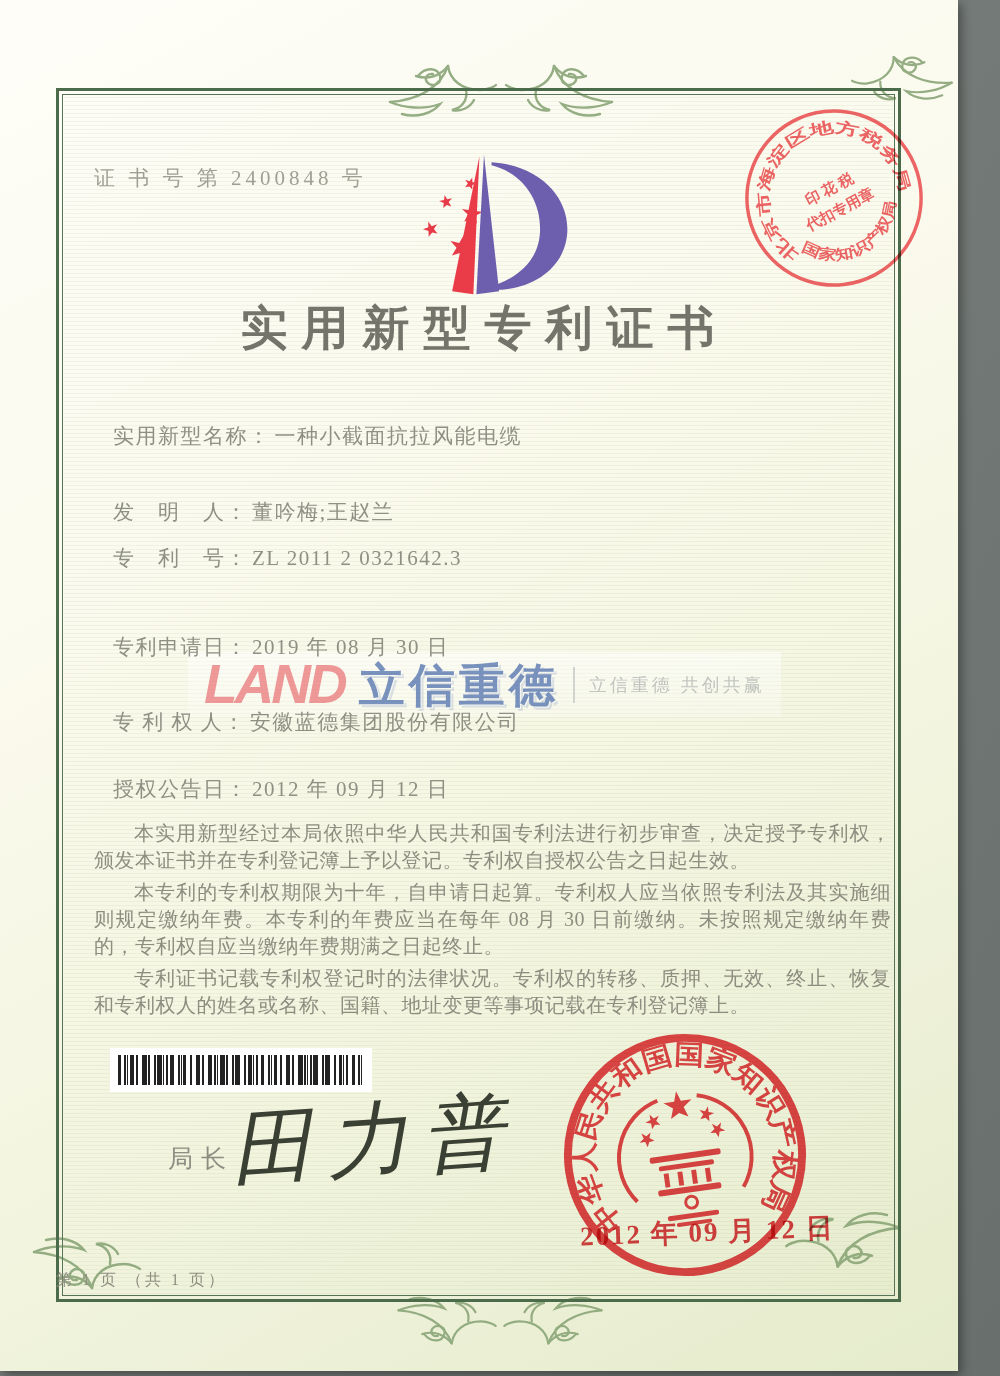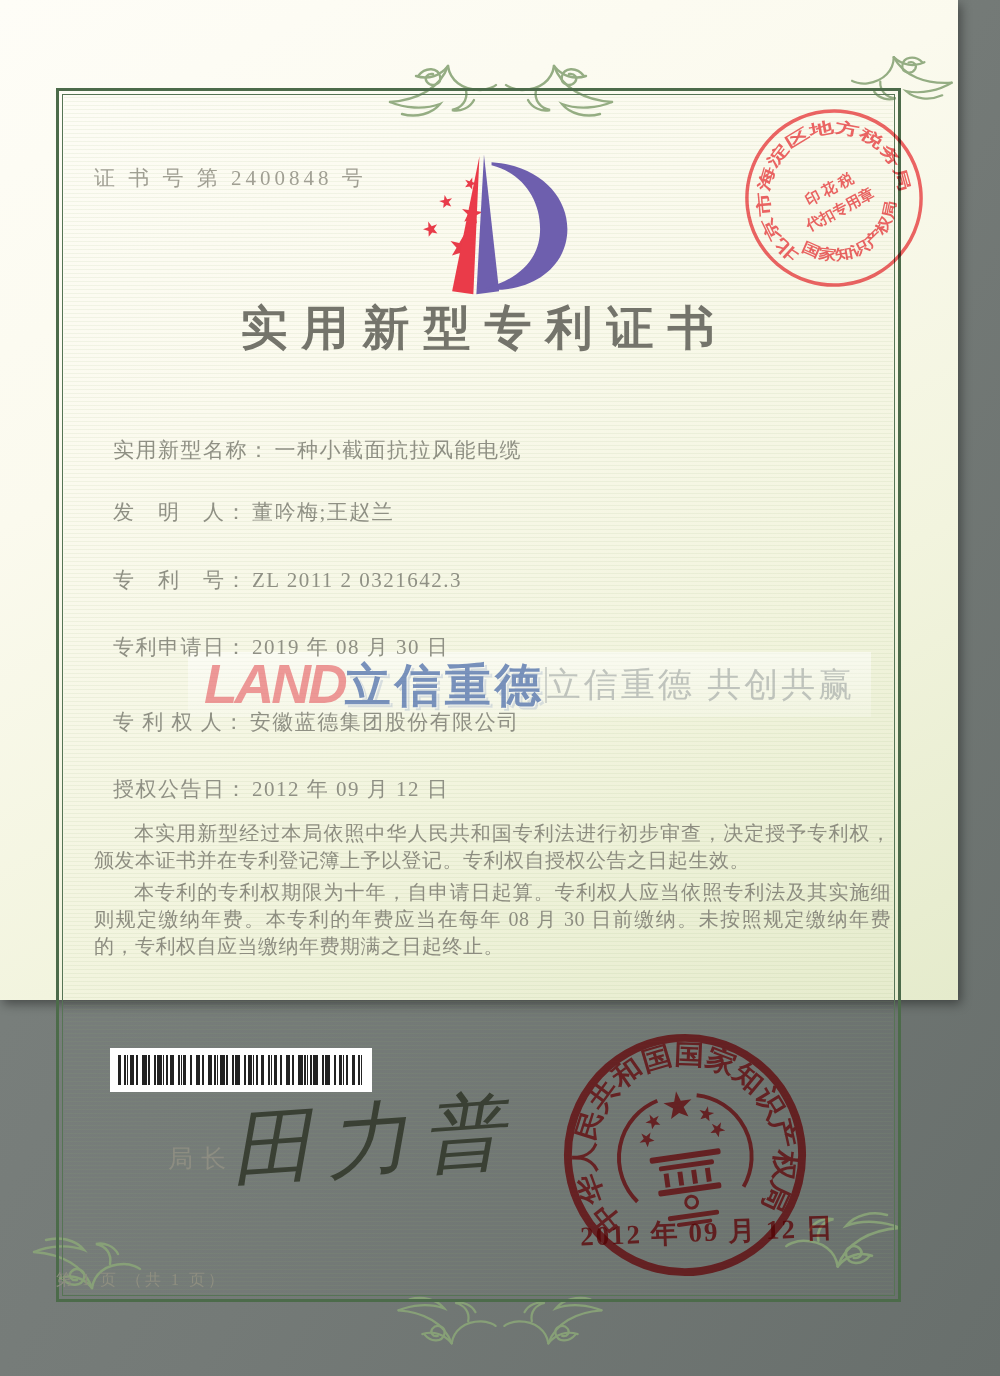--- a/index.html
+++ b/index.html
@@ -2,21 +2,21 @@
 <html><head>
 <meta charset="utf-8">
 <style>
   html,body{margin:0;padding:0;}
   body{
     width:1000px;height:1376px;position:relative;overflow:hidden;
     background:linear-gradient(120deg,#7e8481 0%,#747a77 55%,#686f6c 100%);
     font-family:"Liberation Serif","DejaVu Serif",serif;
   }
   #paper{
-    position:absolute;left:0;top:0;width:958px;height:1000px;
+    position:absolute;left:0;top:0;width:958px;height:1371px;
     background:linear-gradient(152deg,#fefdf7 0%,#fbfaee 35%,#f2f4de 68%,#e5ebcc 100%);
     box-shadow:3px 4px 10px rgba(0,0,0,.4);
   }
   
   #frame{
     position:absolute;left:56px;top:88px;width:845px;height:1214px;
     border:3px solid #4c6b4a;box-sizing:border-box;
   }
   #frame::after{content:"";position:absolute;inset:3px;border:1px solid #567455;}
   #frame::before{content:"";position:absolute;inset:5px;
@@ -24,34 +24,34 @@
     pointer-events:none;}
   
   .orn{position:absolute;stroke:#8aa578;fill:none;stroke-width:2.4;stroke-linecap:round;opacity:.9;}
   
   .cert-no{position:absolute;left:94px;top:164px;font-size:21px;letter-spacing:4px;color:#a09f93;}
   
   .title{position:absolute;left:56px;top:297px;width:845px;text-align:center;
     font-size:47px;font-weight:700;letter-spacing:14px;color:#74746b;padding-left:12px;box-sizing:border-box;}
   
   .field{position:absolute;left:113px;font-size:21px;color:#8f9084;letter-spacing:1.5px;z-index:2;}
-  .f0{top:436px}.f1{top:498px}.f2{top:566px}.f3{top:633px}.f4{top:708px}.f5{top:775px}
+  .f0{top:422px}.f1{top:498px}.f2{top:544px}.f3{top:633px}.f4{top:708px}.f5{top:775px}
   .field .val{margin-left:4px;}
   
   .watermark{
-    position:absolute;left:188px;top:652px;z-index:1;display:flex;align-items:center;
+    position:absolute;left:188px;top:652px;z-index:1;display:flex;align-items:center;gap:14px;
     padding:5px 16px;opacity:.62;
     background:linear-gradient(rgba(255,255,255,.85),rgba(255,255,255,.35));
     font-family:"Liberation Sans","DejaVu Sans",sans-serif;
   }
   .wm-logo{font-size:55px;font-weight:900;font-style:italic;color:#e95f68;letter-spacing:-3px;line-height:1;}
   .wm-brand{font-size:46px;font-weight:900;color:#2e55a5;letter-spacing:4px;line-height:1;
     text-shadow:1px 1px 0 rgba(255,255,255,.9),3px 3px 0 rgba(46,85,165,.25);}
   .wm-div{width:2px;height:36px;background:#bcc0c2;}
-  .wm-slogan{font-size:34px;color:#a3a8ab;letter-spacing:3px;}
+  .wm-slogan{font-size:18px;color:#a3a8ab;letter-spacing:3px;}
   
   .paras{position:absolute;left:94px;top:820px;width:802px;z-index:2;}
   .paras p{margin:0 5px 5px 0;font-size:20px;line-height:27px;color:#8d8d80;
     text-indent:2em;text-align:justify;letter-spacing:.5px;}
   
   .barcode-wrap{position:absolute;left:110px;top:1048px;width:262px;height:44px;background:#fff;
     display:flex;align-items:center;justify-content:center;z-index:2;}
   .barcode{width:246px;height:30px;background-color:#fff;
     background-image:
       repeating-linear-gradient(90deg,#222 0 2px,transparent 2px 6px),
@@ -173,20 +173,21 @@
   <div class="field f4">
     <span>专 利 权 人：</span><span class="val">安徽蓝德集团股份有限公司</span>
   </div>
   <div class="field f5">
     <span>授权公告日：</span><span class="val">2012 年 09 月 12 日</span>
   </div>
 
   <div class="paras">
     <p>本实用新型经过本局依照中华人民共和国专利法进行初步审查，决定授予专利权，颁发本证书并在专利登记簿上予以登记。专利权自授权公告之日起生效。</p>
     <p>本专利的专利权期限为十年，自申请日起算。专利权人应当依照专利法及其实施细则规定缴纳年费。本专利的年费应当在每年 08 月 30 日前缴纳。未按照规定缴纳年费的，专利权自应当缴纳年费期满之日起终止。</p>
+    <p>专利证书记载专利权登记时的法律状况。专利权的转移、质押、无效、终止、恢复和专利权人的姓名或名称、国籍、地址变更等事项记载在专利登记簿上。</p>
   </div>
 
   <div class="barcode-wrap">
     <div class="barcode"></div>
   </div>
 
   <div class="sig-label">局长</div>
   <div class="sig-name">田力普</div>
 
   <svg class="official-seal" viewBox="0 0 260 260">

